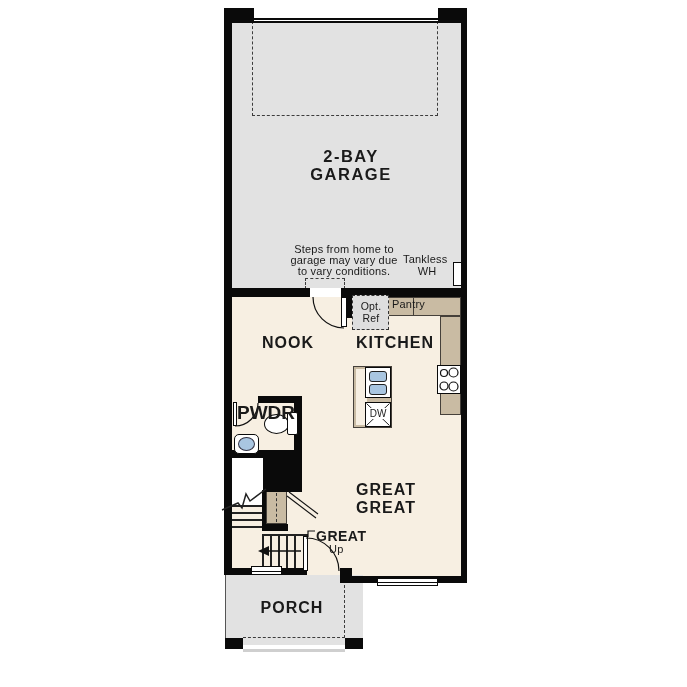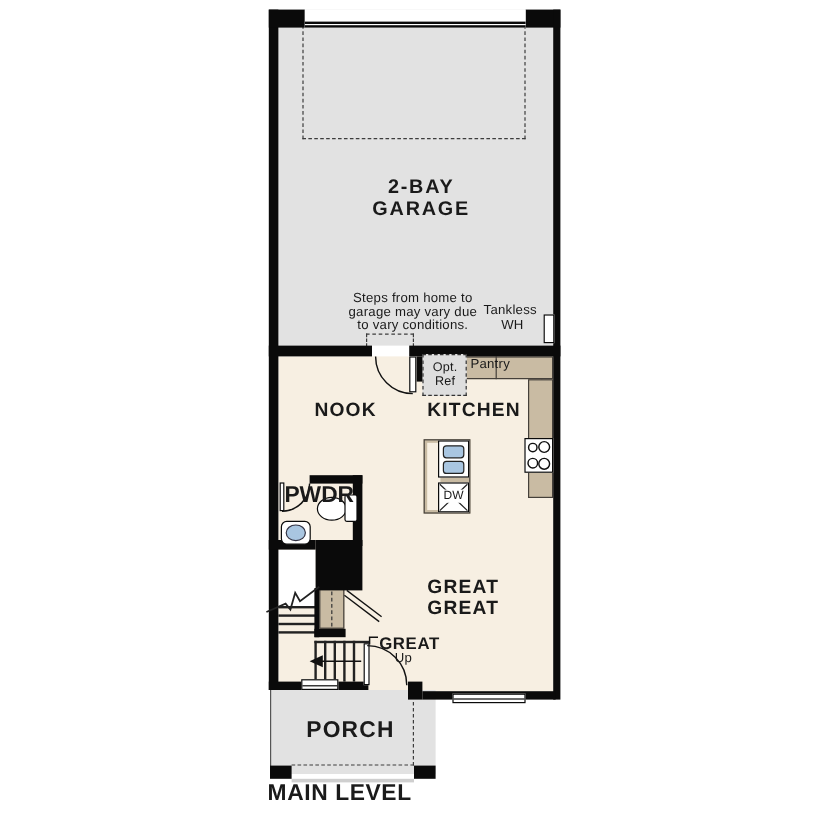--- a/index.html
+++ b/index.html
@@ -142,19 +142,18 @@
 
   <div class="label ctr room" style="left:386px;top:481px;">GREAT</div>
   <div class="label ctr room" style="left:386px;top:499px;">GREAT</div>
 
   <div class="label" style="left:237px;top:403px;font-size:19px;">PWDR</div>
 
   <div class="label" style="left:316px;top:529px;font-size:14px;letter-spacing:0.5px;">GREAT</div>
 
   <div class="label small" style="left:309px;top:543px;margin-left:20px;">Up</div>
 
-  <div class="label ctr" style="left:292px;top:599px;font-size:19px;letter-spacing:1px;">PORCH</div>
+  <div class="label ctr" style="left:292px;top:599px;font-size:16px;letter-spacing:1px;">PORCH</div>
 
   <div class="label ctr" style="left:378px;top:408px;font-size:10px;font-weight:normal;background:#fff;padding:0 1px;">DW</div>
 
-  <div class="label" style="left:223px;top:652px;font-size:19px;letter-spacing:0.5px;">MAIN LEVEL</div>
 
 </div>
 
 </body></html>

